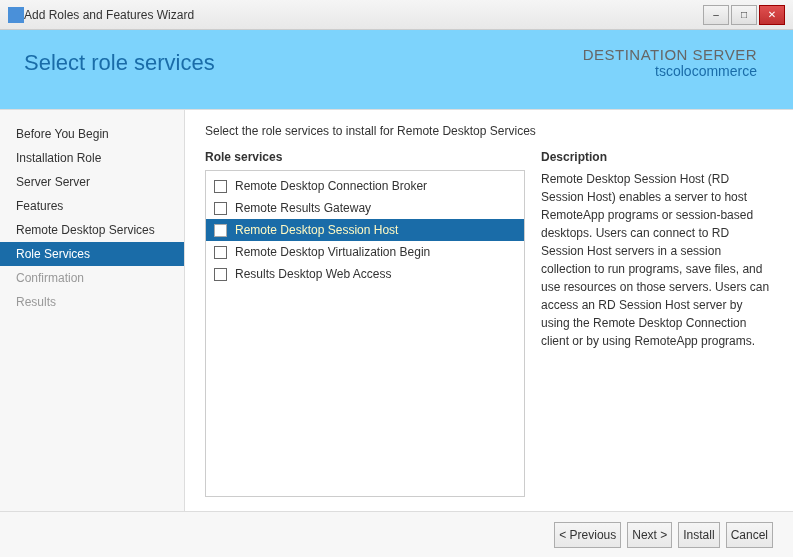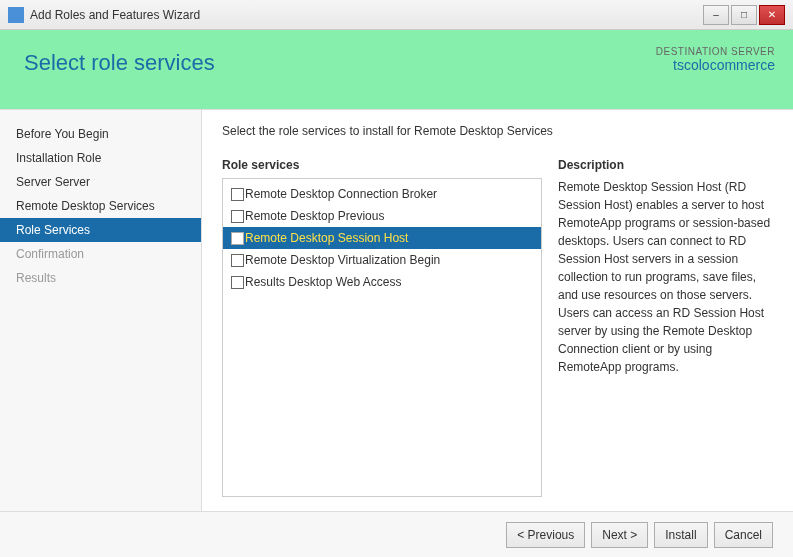--- a/index.html
+++ b/index.html
@@ -19,21 +19,20 @@
       height: 30px;
       display: flex;
       align-items: center;
       justify-content: space-between;
       padding: 0 8px;
       user-select: none;
     }
     .title-bar-left {
       display: flex;
       align-items: center;
-      gap: 6px;
     }
     .title-bar-icon {
       width: 16px;
       height: 16px;
       background: #4a90d9;
       display: flex;
       align-items: center;
       justify-content: center;
       color: white;
       font-size: 10px;
@@ -67,59 +66,59 @@
     
     .window-body {
       display: flex;
       flex-direction: column;
       height: calc(557px - 30px);
       background: white;
     }
 
     
     .header-area {
-      background: #86efac;
-      padding: 16px 18px 12px 24px;
+      background: #7dd3fc;
+      padding: 16px 36px 12px 24px;
       border-bottom: 1px solid #ddd;
       display: flex;
       justify-content: space-between;
       align-items: flex-start;
       min-height: 80px;
     }
     .header-title {
       font-size: 22px;
       color: #1a6ca8;
       font-weight: 300;
       margin-top: 4px;
     }
     .destination-server {
       text-align: right;
       font-size: 10px;
     }
     .destination-label {
       color: #666;
       text-transform: uppercase;
-      font-size: 10px;
+      font-size: 15px;
       letter-spacing: 0.5px;
     }
     .destination-name {
       color: #1a6ca8;
       font-size: 14px;
     }
 
     
     .content-area {
       display: flex;
       flex: 1;
       overflow: hidden;
     }
 
     
     .sidebar {
-      width: 202px;
+      width: 185px;
       background: #f7f7f7;
       border-right: 1px solid #ddd;
       padding: 12px 0;
       flex-shrink: 0;
     }
     .sidebar-item {
       padding: 5px 16px;
       font-size: 12px;
       color: #333;
       cursor: pointer;
@@ -145,21 +144,21 @@
       flex: 1;
       display: flex;
       flex-direction: column;
       padding: 14px 20px;
       overflow: hidden;
     }
 
     .panel-subtitle {
       font-size: 12px;
       color: #333;
-      margin-bottom: 20px;
+      margin-bottom: 12px;
     }
 
     .two-column {
       display: flex;
       gap: 16px;
       flex: 1;
       overflow: hidden;
     }
 
     
@@ -182,27 +181,27 @@
       flex: 1;
       overflow-y: auto;
       padding: 4px 0;
     }
 
     .service-item {
       display: flex;
       align-items: center;
       padding: 4px 8px;
       cursor: pointer;
-      gap: 1px;
+      gap: 8px;
       font-size: 12px;
       color: #333;
     }
     .service-item.selected {
       background: #1a6ca8;
-      color: #fde047;
+      color: #fef9c3;
     }
     .service-item.selected .checkbox {
       outline-color: #8ab8d8;
     }
 
     .checkbox {
       width: 13px;
       height: 13px;
       border: 1px solid #666;
       background: white;
@@ -243,21 +242,21 @@
       display: flex;
       justify-content: flex-end;
       gap: 6px;
       background: #f7f7f7;
       height: 46px;
       align-items: center;
     }
 
     .footer-btn {
       height: 26px;
-      padding: 0 10px;
+      padding: 0 4px;
       border: 1px solid #adadad;
       background: linear-gradient(to bottom, #f5f5f5, #e8e8e8);
       color: #333;
       font-size: 12px;
       cursor: pointer;
       font-family: 'Segoe UI', sans-serif;
       display: flex;
       align-items: center;
     }
     .footer-btn:disabled {
@@ -295,41 +294,42 @@
       <div class="destination-name">tscolocommerce</div>
     </div>
   </div>
 
   <div class="content-area">
 
     <div class="sidebar">
     <div class="sidebar-item">Before You Begin</div>
         <div class="sidebar-item">Installation Role</div>
         <div class="sidebar-item">Server Server</div>
+        <div class="sidebar-item">Features</div>
         <div class="sidebar-item">Remote Desktop Services</div>
         <div class="sidebar-item active">Role Services</div>
         <div class="sidebar-item dimmed">Confirmation</div>
         <div class="sidebar-item dimmed">Results</div>
       </div>
 
     <div class="main-panel">
       <div class="panel-content">
         <div class="panel-subtitle">Select the role services to install for Remote Desktop Services</div>
         <div class="two-column">
 
           <div class="role-services-panel">
             <div class="role-services-header">Role services</div>
             <div class="role-services-list">
             <div class="service-item">
                   <div class="checkbox"></div>
                   <span>Remote Desktop Connection Broker</span>
                 </div>
                 <div class="service-item">
                   <div class="checkbox"></div>
-                  <span>Remote Desktop Previous</span>
+                  <span>Remote Results Gateway</span>
                 </div>
                 <div class="service-item selected">
                   <div class="checkbox"></div>
                   <span>Remote Desktop Session Host</span>
                 </div>
                 <div class="service-item">
                   <div class="checkbox"></div>
                   <span>Remote Desktop Virtualization Begin</span>
                 </div>
                 <div class="service-item">

